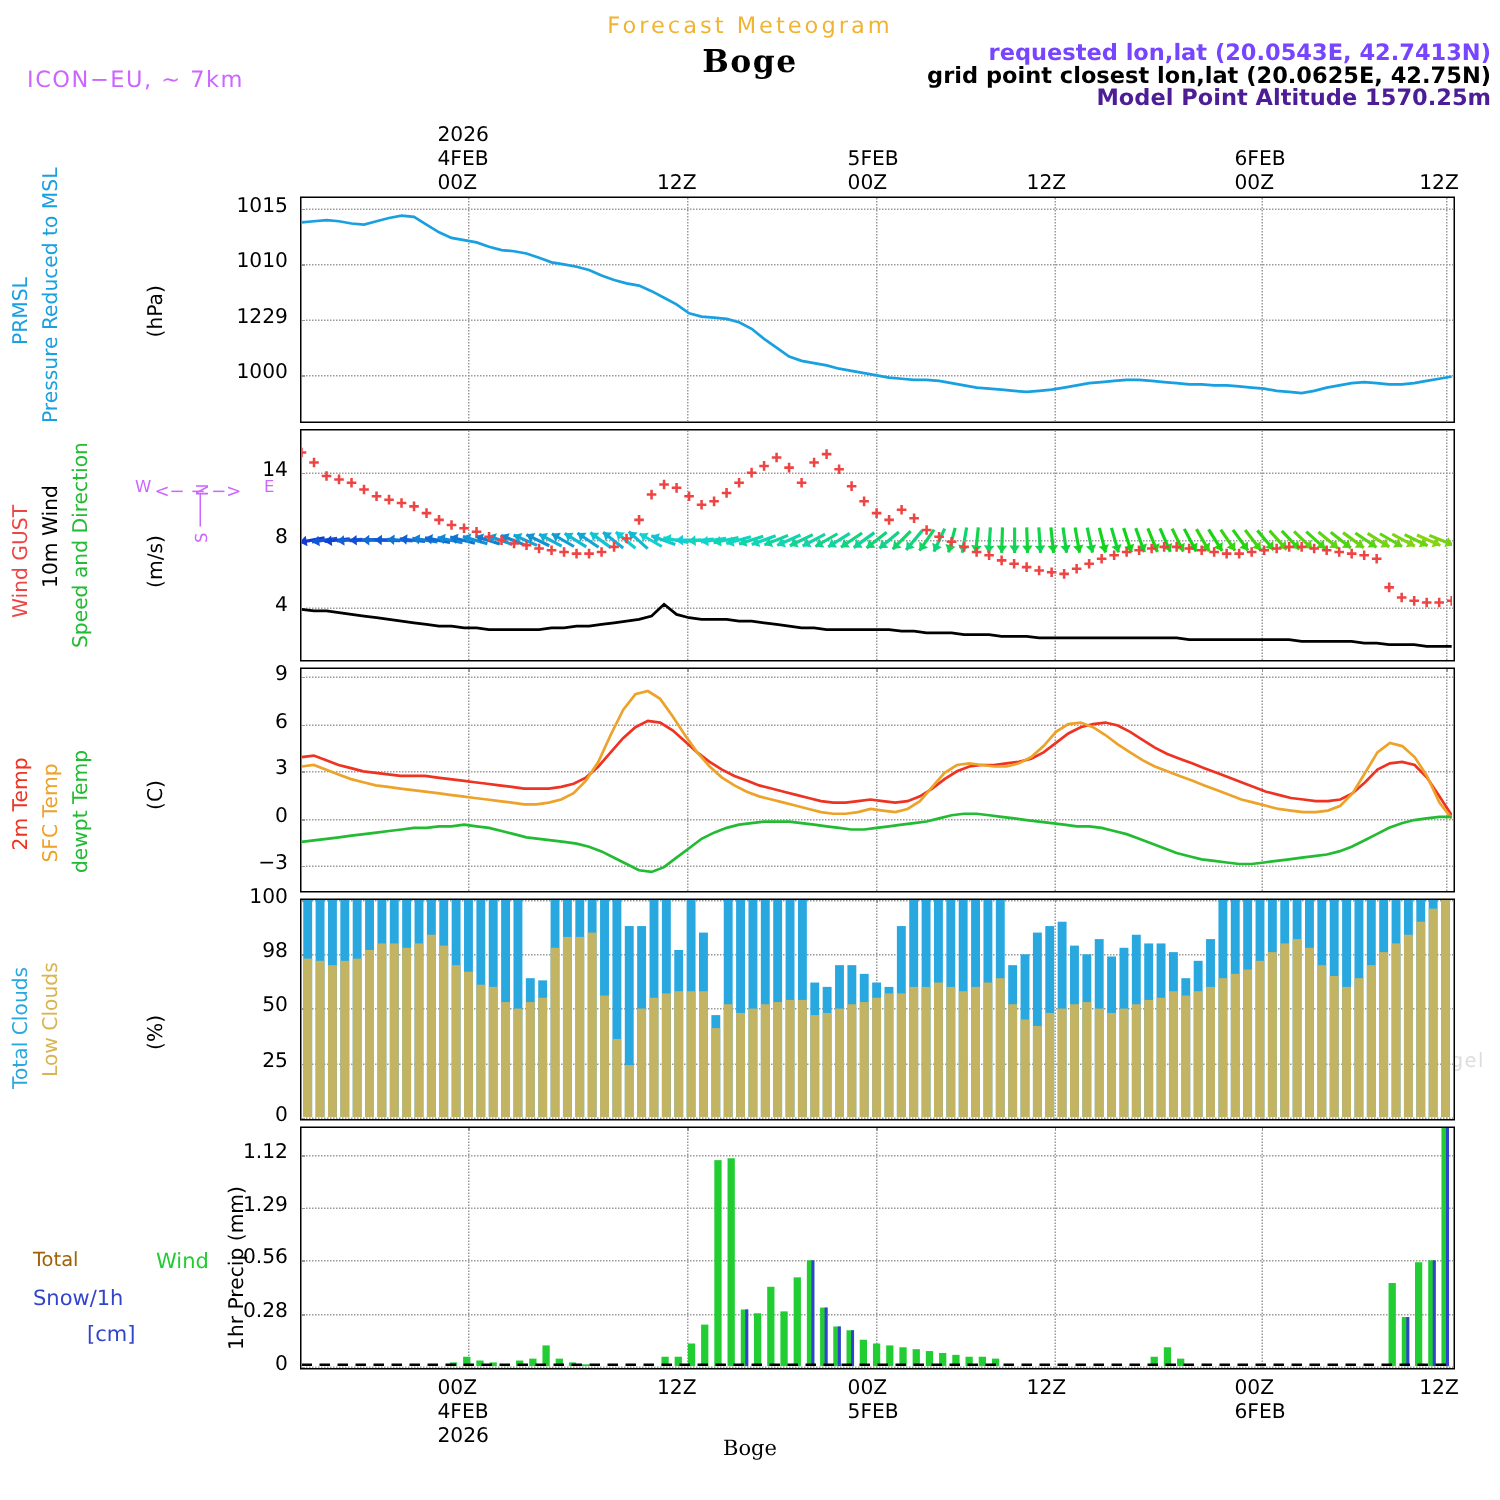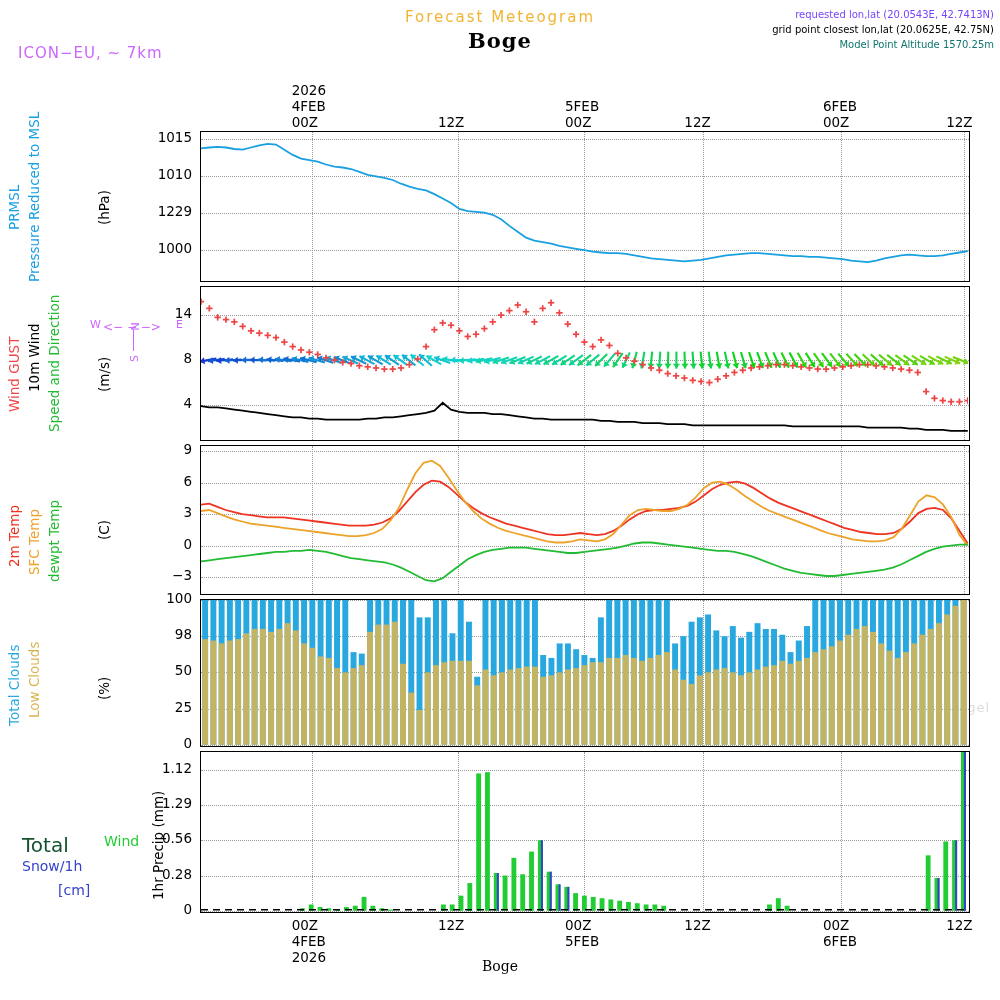--- a/index.html
+++ b/index.html
@@ -1,24 +1,24 @@
 <!DOCTYPE html>
 <html><head>
 <meta charset="utf-8">
 <style>
   html,body{margin:0;padding:0;}
   body{width:1000px;height:1000px;background:#ffffff;font-family:"DejaVu Sans",sans-serif;position:relative;overflow:hidden;}
   .abs{position:absolute;}
   .title-main{left:0;top:28px;width:1000px;text-align:center;font-family:"DejaVu Serif",serif;font-weight:bold;font-size:21px;color:#000;letter-spacing:1px;}
   .title-forecast{left:0;top:8px;width:1000px;text-align:center;font-size:15px;color:#f0b432;letter-spacing:2px;}
   .model-label{left:18px;top:44px;font-size:15px;color:#cc66ff;letter-spacing:1px;}
-  .meta{right:6px;top:7px;text-align:right;font-size:10px;line-height:15px;color:#7744ff;}
+  .meta{right:6px;top:28px;text-align:right;font-size:15px;line-height:15px;color:#7744ff;font-weight:bold;}
   .meta .m2{color:#000000;}
   .meta .m3{color:#9966ff;}
-  .meta .m4{color:#0f766e;}
+  .meta .m4{color:#4c1d95;}
   .watermark{right:10px;top:700px;font-size:13px;color:#dddddd;letter-spacing:1px;}
 
   .plotarea{position:absolute;left:200px;width:770px;border:1.6px solid #000;box-sizing:border-box;background:#fff;overflow:hidden;}
 
   .gl-v{position:absolute;top:0;bottom:0;width:1px;background:#bbbbbb;}
   .gl-v.dotted{background:none;border-left:1px dotted #999;}
   .gl-h{position:absolute;left:0;right:0;height:1px;border-top:1px dotted #999;}
 
   .ytick{position:absolute;right:974px;font-size:13.5px;color:#000;text-align:right;white-space:nowrap;}
 
@@ -957,21 +957,21 @@
     <div class="vlab" style="left: 46px; top: 432px; transform: rotate(-90deg); color: rgb(34, 187, 51);">Speed and Direction</div>
     <div class="vlab" style="left: 96px; top: 392px; transform: rotate(-90deg); color: rgb(0, 0, 0);">(m/s)</div>
     <div class="vlab" style="left: 6px; top: 567px; transform: rotate(-90deg); color: rgb(238, 51, 34);">2m Temp</div>
     <div class="vlab" style="left: 26px; top: 575px; transform: rotate(-90deg); color: rgb(237, 162, 42);">SFC Temp</div>
     <div class="vlab" style="left: 46px; top: 582px; transform: rotate(-90deg); color: rgb(34, 187, 51);">dewpt Temp</div>
     <div class="vlab" style="left: 96px; top: 540px; transform: rotate(-90deg); color: rgb(0, 0, 0);">(C)</div>
     <div class="vlab" style="left: 6px; top: 726px; transform: rotate(-90deg); color: rgb(41, 168, 224);">Total Clouds</div>
     <div class="vlab" style="left: 26px; top: 718px; transform: rotate(-90deg); color: rgb(216, 181, 82);">Low Clouds</div>
     <div class="vlab" style="left: 96px; top: 700px; transform: rotate(-90deg); color: rgb(0, 0, 0);">(%)</div>
     <div class="vlab" style="left: 150px; top: 900px; transform: rotate(-90deg); color: rgb(0, 0, 0);">1hr Precip (mm)</div>
-    <div class="abs" style="left: 22px; top: 833px; color: #14532d; font-size: 20px;">Total</div>
+    <div class="abs" style="left: 22px; top: 833px; color: #a16207; font-size: 13px;">Total</div>
     <div class="abs" style="left: 104px; top: 833px; color: rgb(34, 204, 51); font-size: 14px;">Wind</div>
     <div class="abs" style="left: 22px; top: 858px; color: rgb(51, 68, 204); font-size: 14px;">Snow/1h</div>
     <div class="abs" style="left: 58px; top: 882px; color: rgb(51, 68, 204); font-size: 14px;">[cm]</div>
     <div class="abs" style="left: 131px; top: 320px; color: rgb(204, 102, 255); font-size: 11px; transform: rotate(-90deg);">N</div>
     <div class="abs" style="left: 131px; top: 352px; color: rgb(204, 102, 255); font-size: 11px; transform: rotate(-90deg);">S</div>
     <div class="abs" style="left: 90px; top: 318px; color: rgb(204, 102, 255); font-size: 11px;">W</div>
     <div class="abs" style="left: 176px; top: 318px; color: rgb(204, 102, 255); font-size: 11px;">E</div>
     <div class="abs" style="left: 103px; top: 320px; color: rgb(204, 102, 255); font-size: 12px;">&lt;− − −&gt;</div>
     <div class="abs" style="left: 133px; top: 329px; width: 1px; height: 22px; background: rgb(204, 102, 255);"></div>
   </div>

